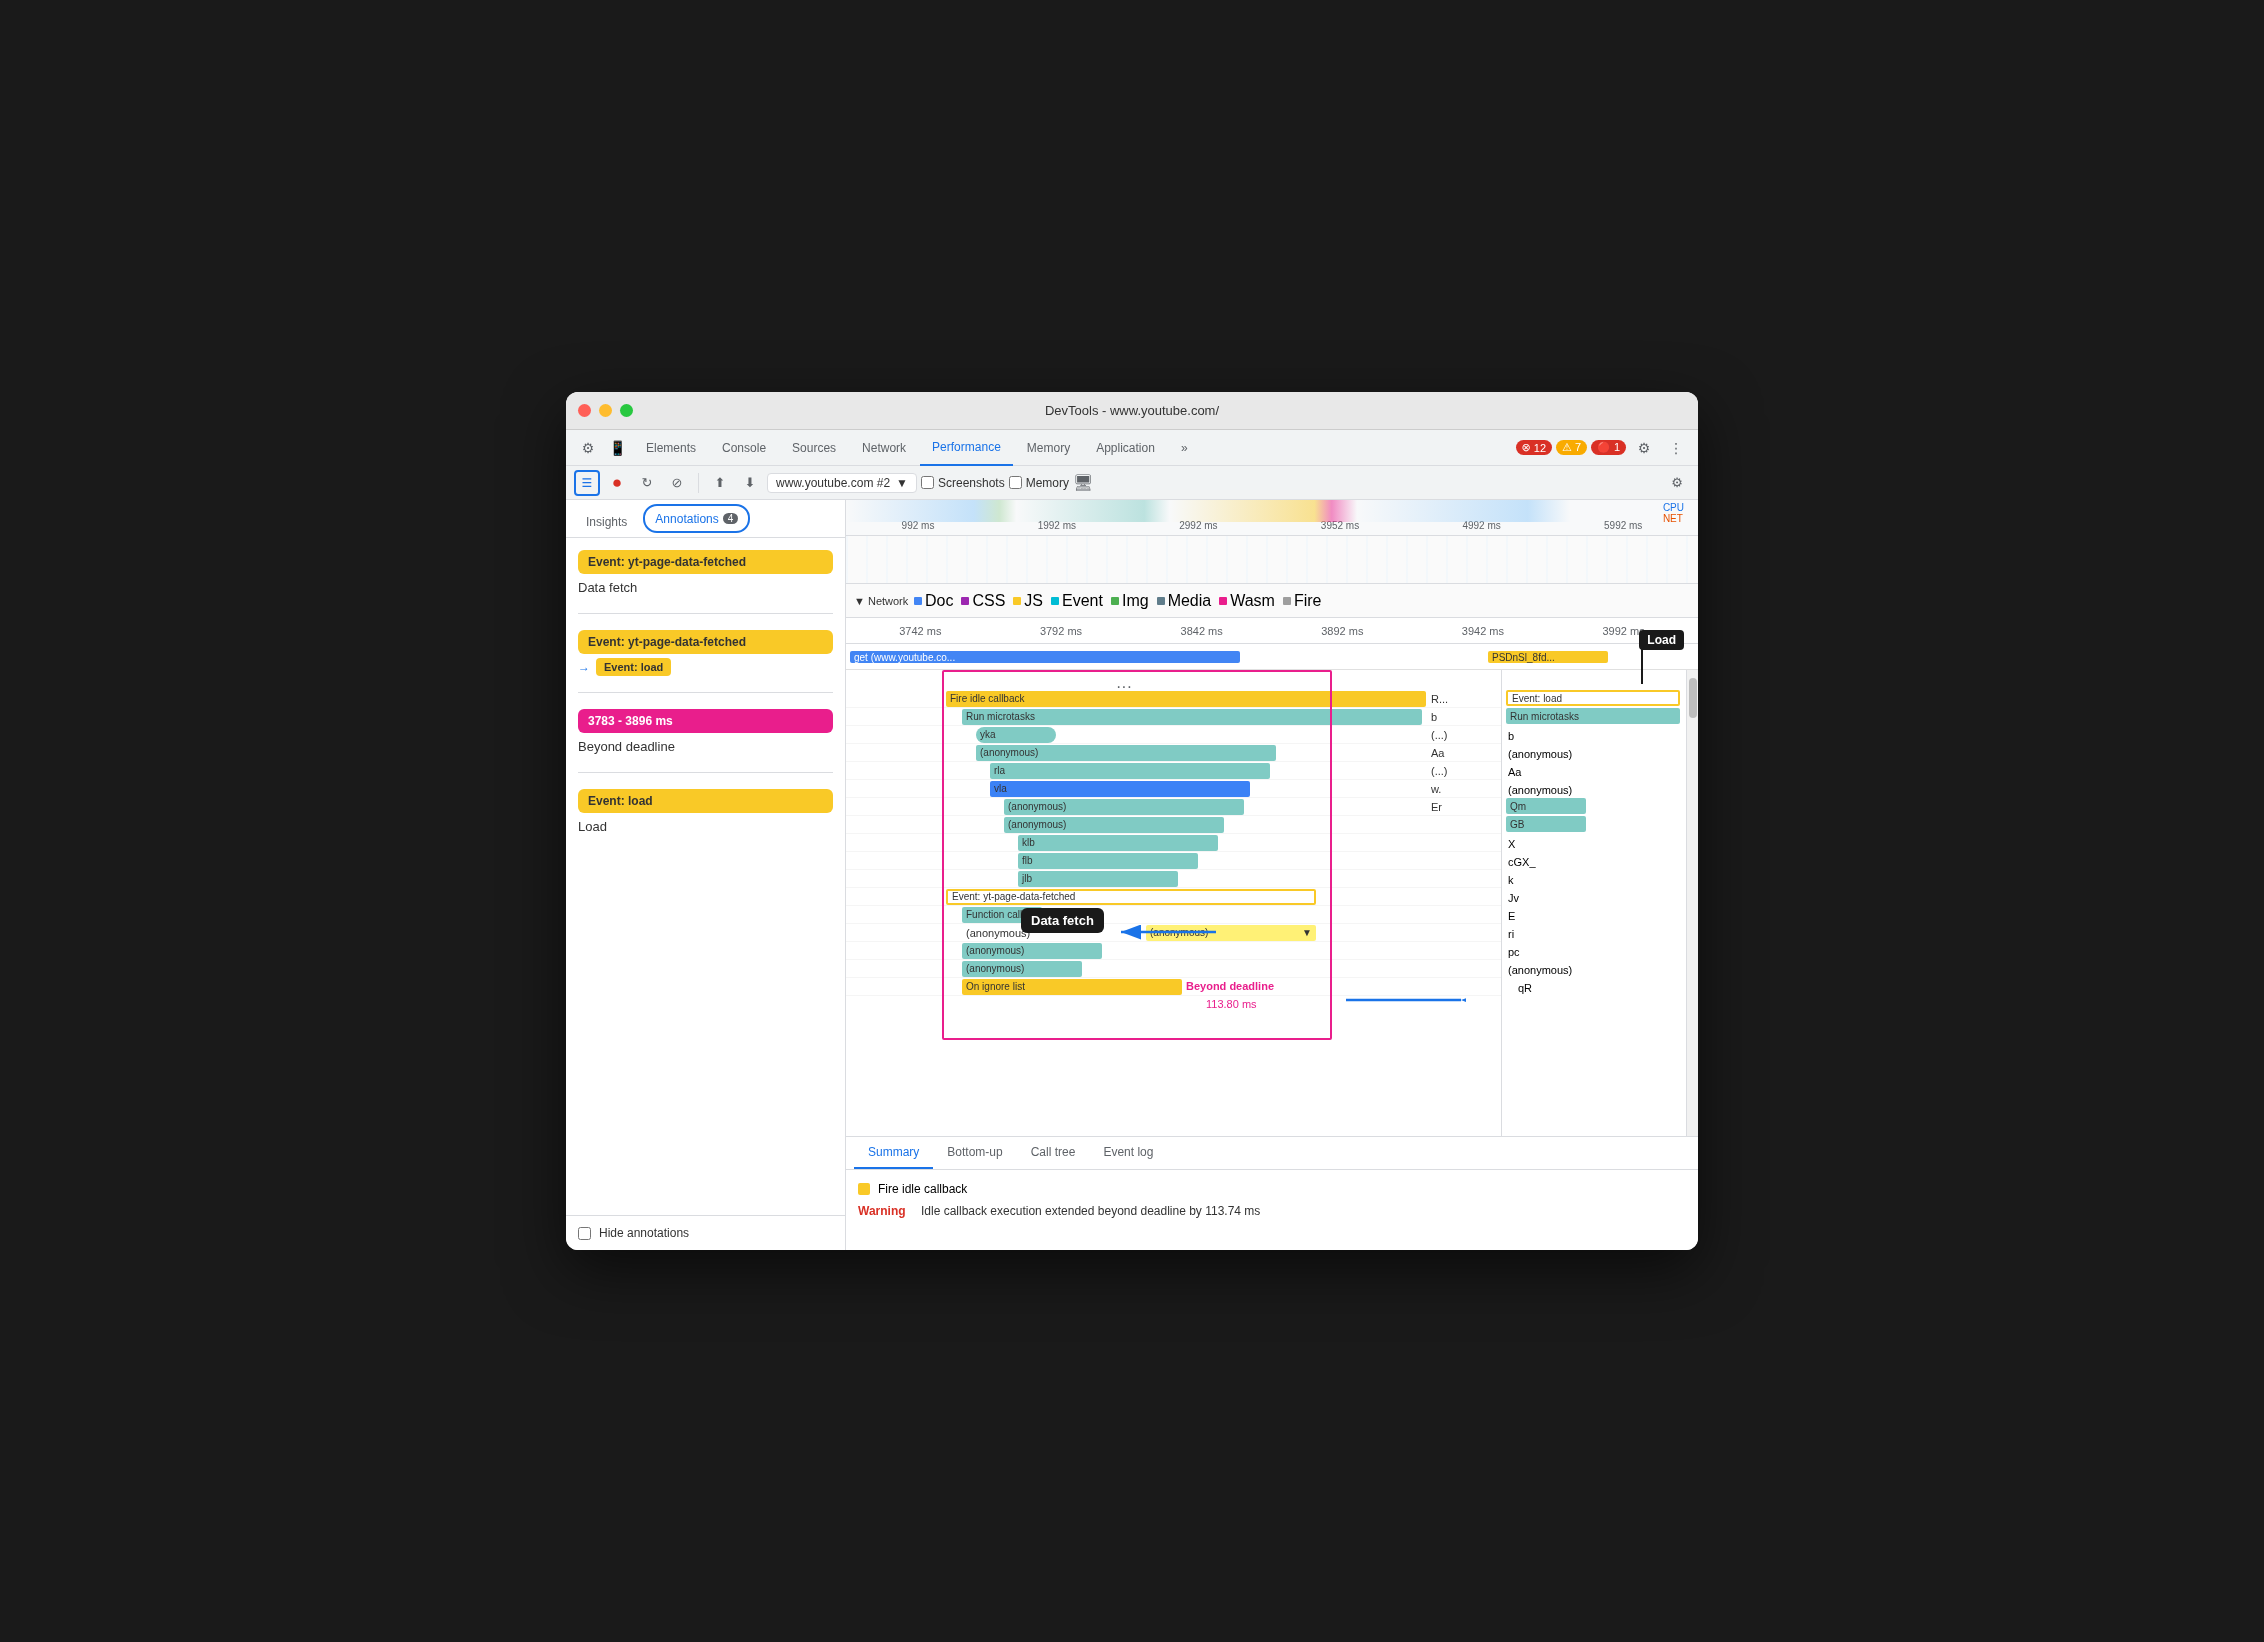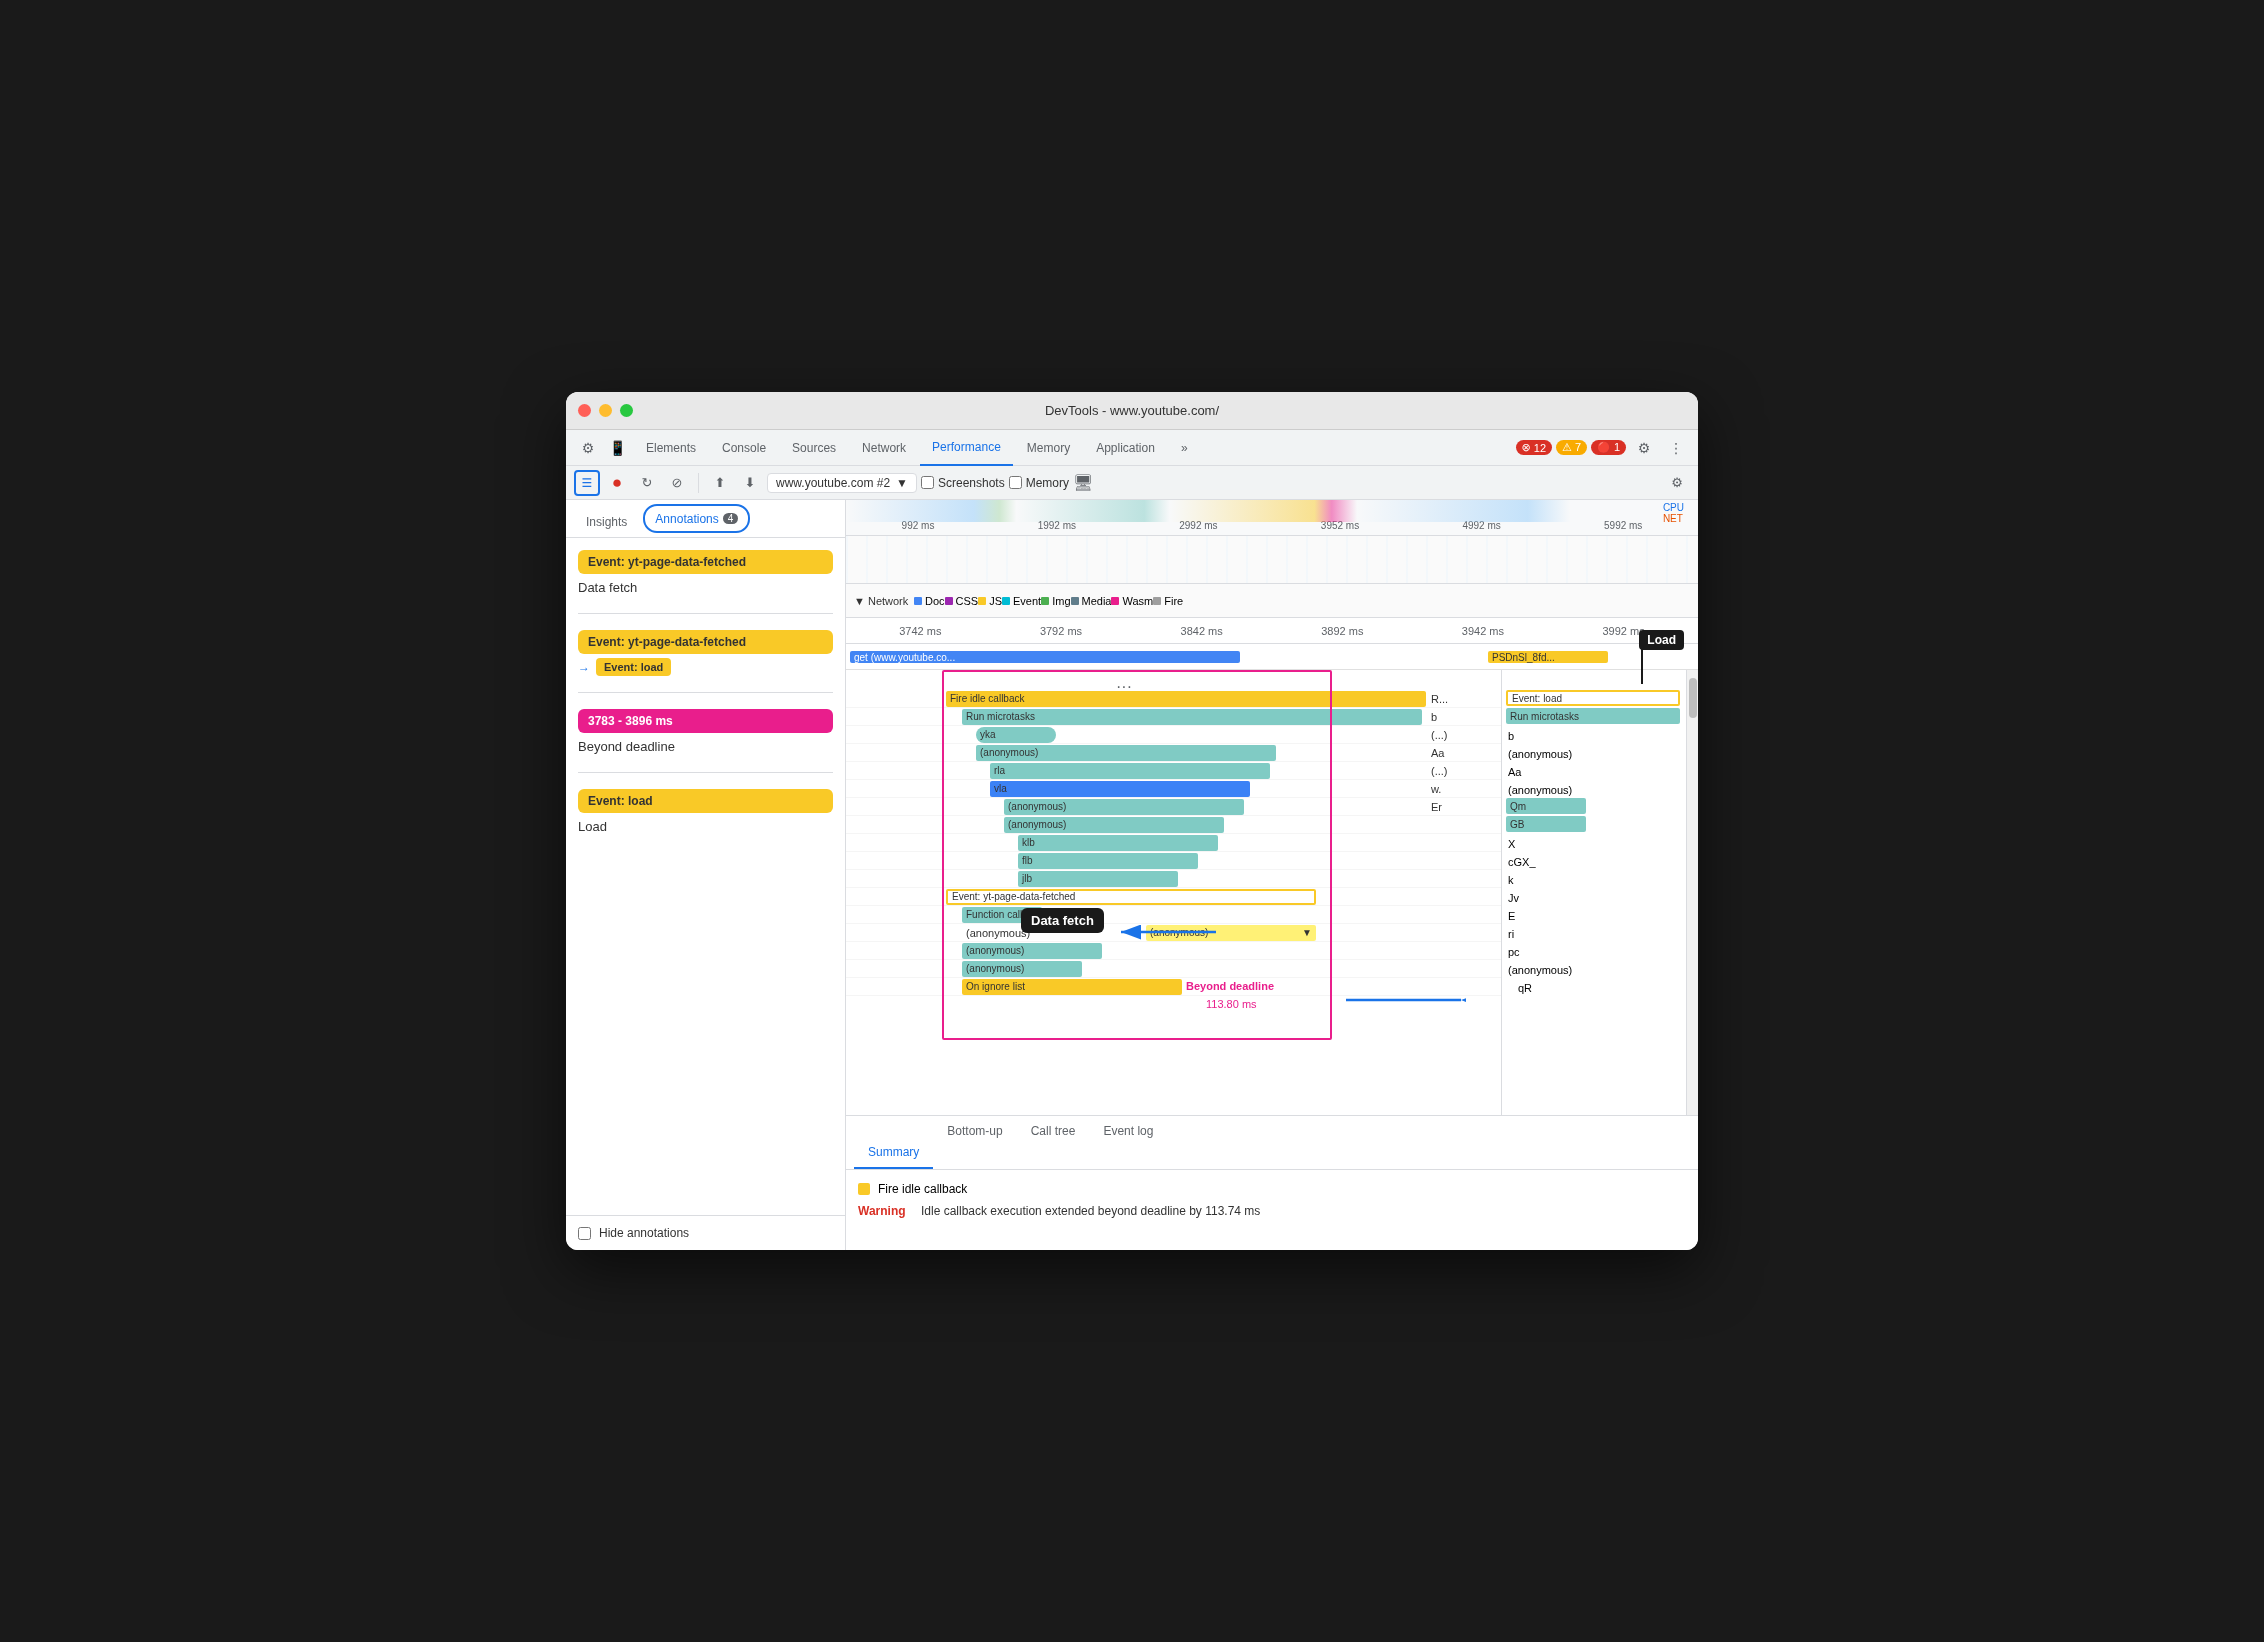--- a/index.html
+++ b/index.html
@@ -280,22 +280,23 @@
       height: 34px;
       display: flex;
       align-items: center;
       padding: 0 8px;
       font-size: 11px;
       position: relative;
     }
     .network-label { color: #333; font-weight: 500; min-width: 60px; }
     .network-types {
       display: flex;
-      align-items: center;
-      font-size: 11px;
+      gap: 8px;
+      align-items: center;
+      font-size: 16px;
     }
     .type-badge {
       display: flex;
       align-items: center;
       gap: 3px;
     }
     .type-dot { width: 8px; height: 8px; border-radius: 1px; }
     .dot-blue { background: #4285f4; }
     .dot-purple { background: #9c27b0; }
     .dot-yellow { background: #f9c927; }
@@ -431,21 +432,20 @@
     }
     .bottom-tab {
       padding: 8px 14px;
       font-size: 12px;
       color: #5f6368;
       cursor: pointer;
     }
     .bottom-tab.active {
       color: #1a73e8;
       border-bottom: 2px solid #1a73e8;
-      margin-top: 21px;
     }
     .bottom-content {
       padding: 8px 12px;
       min-height: 80px;
     }
     .bottom-row {
       display: flex;
       align-items: center;
       gap: 8px;
       padding: 4px 0;

